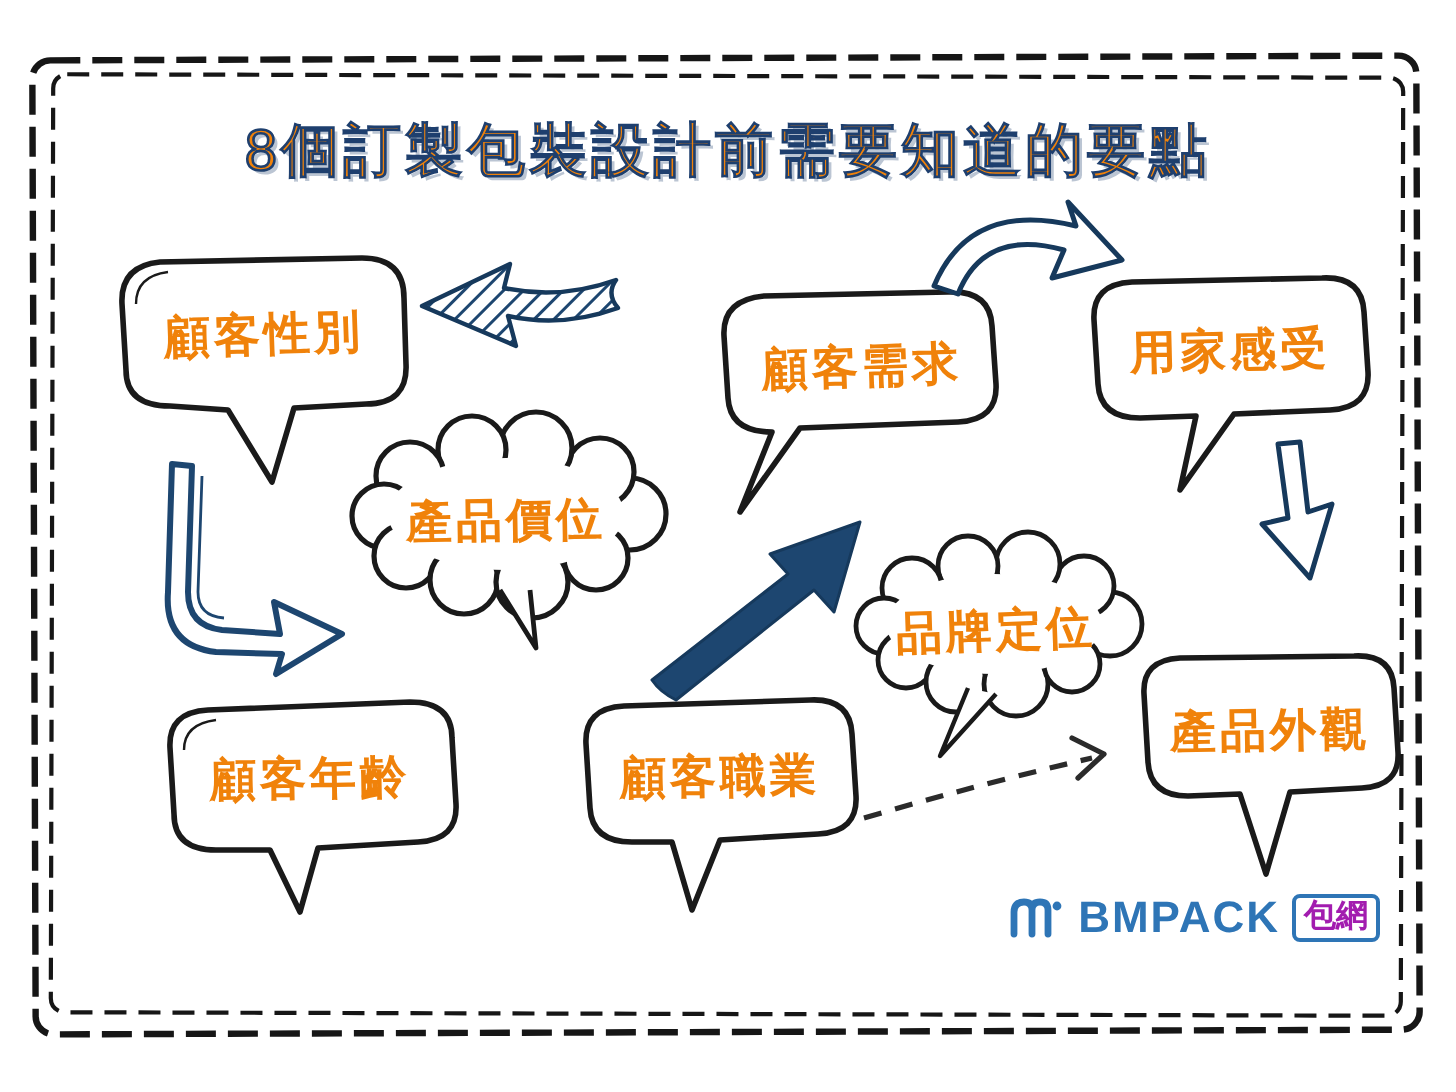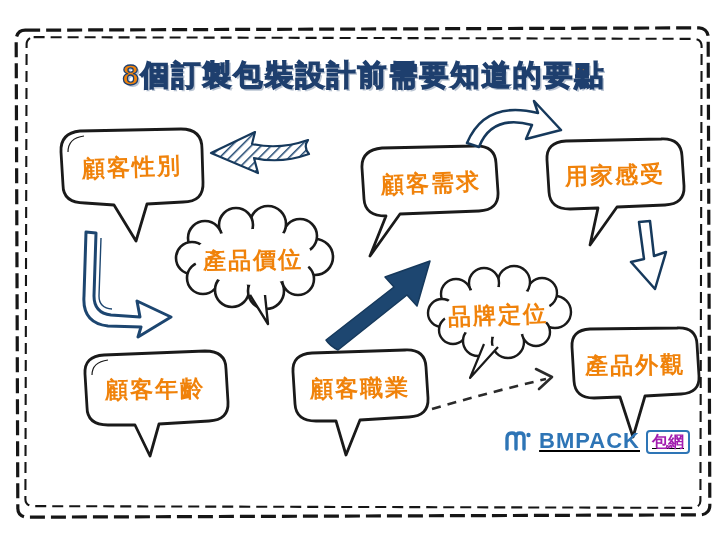--- a/index.html
+++ b/index.html
@@ -18,43 +18,42 @@
     position: absolute;
     inset: 0;
   }
   .title {
     position: absolute;
     left: 40px;
     right: 40px;
     top: 56px;
     text-align: center;
     font-size: 29px;
-    font-weight: bold;
+    font-weight: normal;
     letter-spacing: 2px;
     color: #F0820A;
     -webkit-text-stroke: 1.3px #1e3f6e;
     text-shadow: 2px 2px 0 rgba(30,63,110,0.30);
   }
   .bubble-label {
     position: absolute;
     text-align: center;
     font-weight: bold;
     font-size: 23px;
     letter-spacing: 2px;
     color: #F0820A;
     white-space: nowrap;
   }
   .logo {
     position: absolute;
     right: 38px;
-    top: 428px;
+    top: 446px;
     display: flex;
-    align-items: flex-end;
+    align-items: center;
     gap: 6px;
-    text-decoration: underline;
   }
   .logo-text {
     font-size: 22px;
     font-weight: bold;
     letter-spacing: 1px;
     color: #2E75B6;
   }
   .logo-suffix {
     font-size: 16px;
     font-weight: bold;

